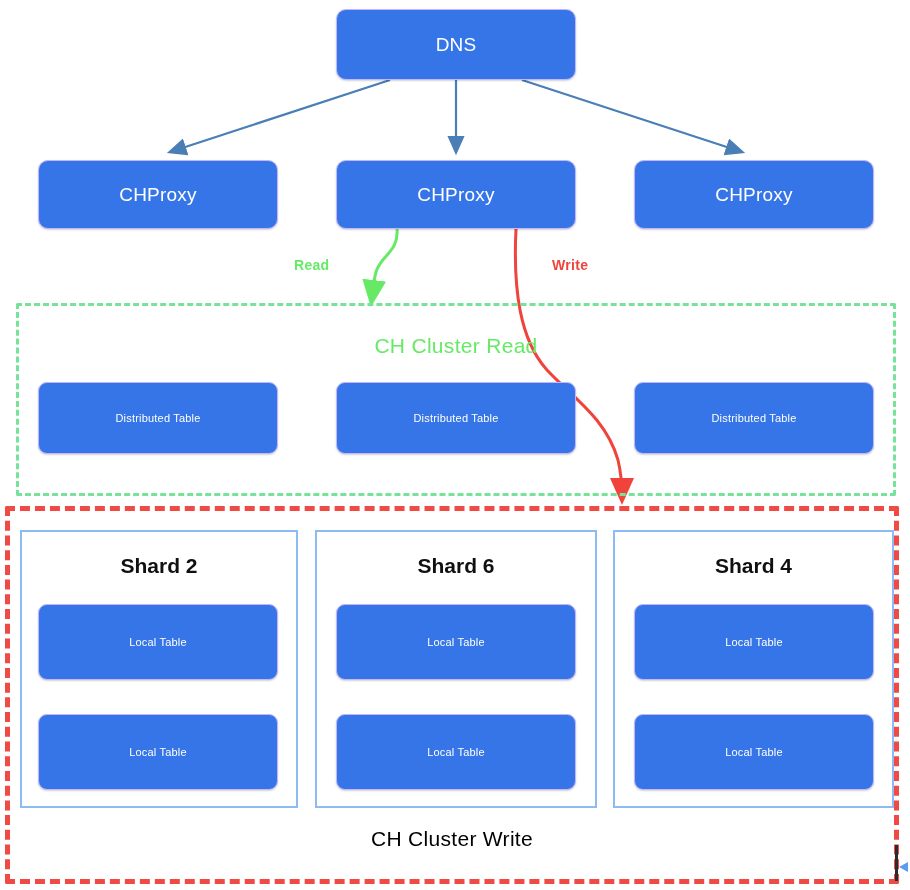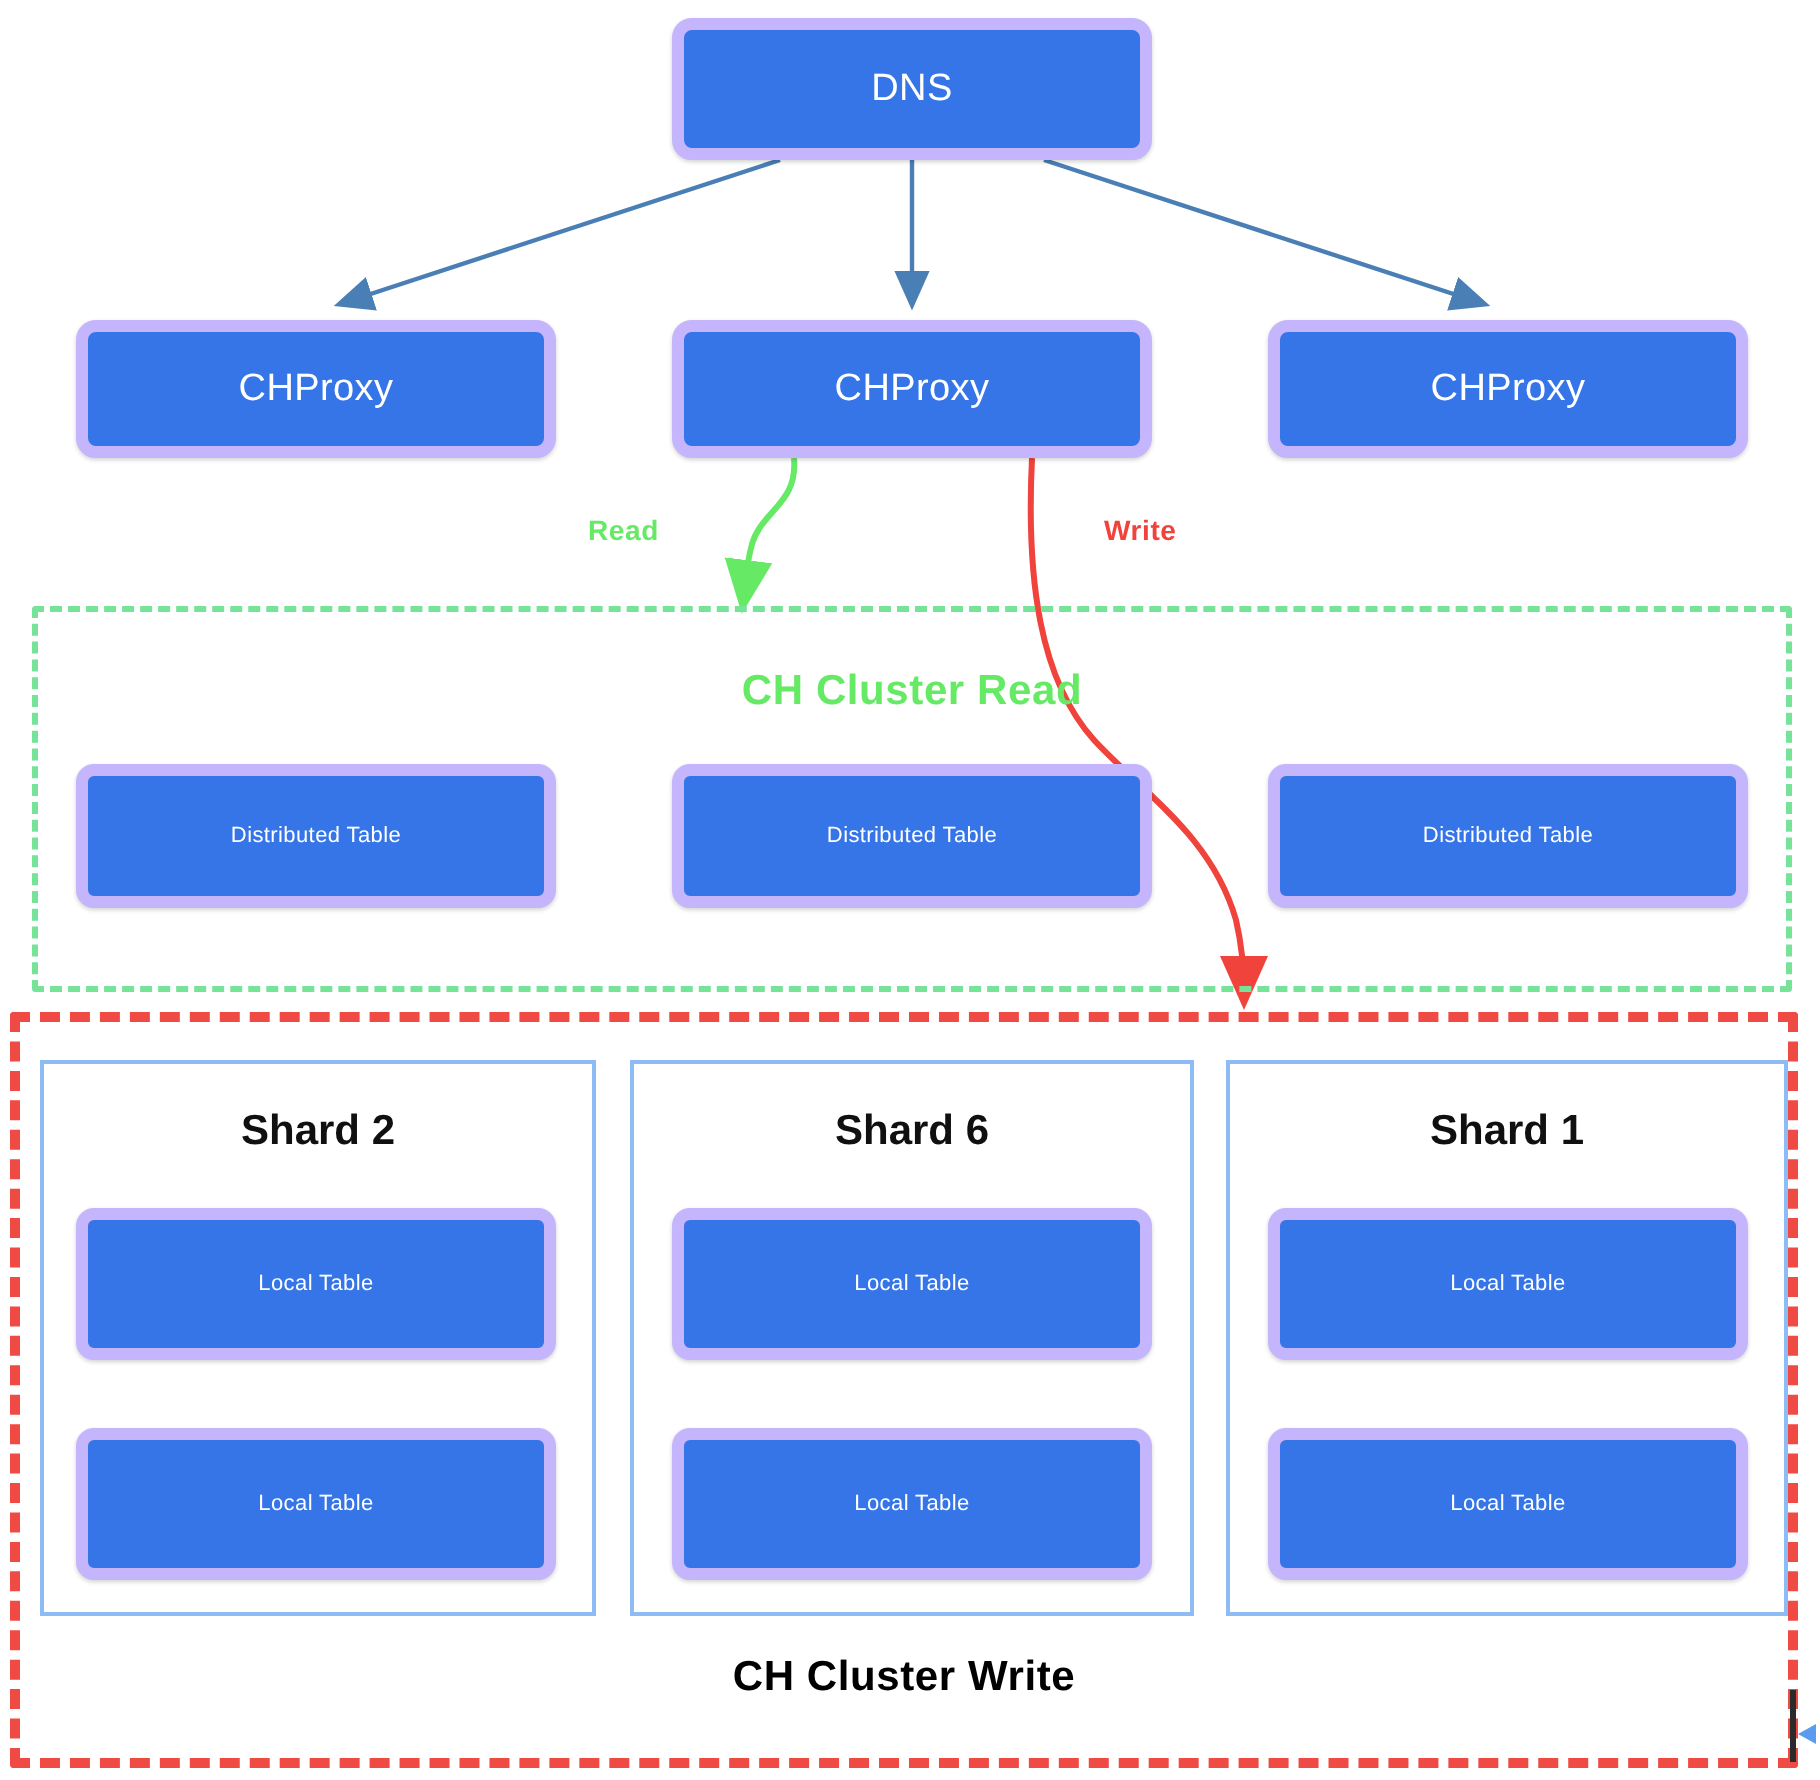--- a/index.html
+++ b/index.html
@@ -15,21 +15,21 @@
     width: 910px;
     height: 890px;
     background: #ffffff;
     overflow: hidden;
   }
   
   .node {
     position: absolute;
     box-sizing: border-box;
     background: #3575e8;
-    border: 6px solid #c4b5fd;
+    border: 1px solid #c4b5fd;
     border-radius: 10px;
     color: #ffffff;
     display: flex;
     align-items: center;
     justify-content: center;
     font-size: 19px;
     font-weight: 400;
     letter-spacing: 0.2px;
     text-align: right;
     box-shadow: 0 1px 2px rgba(0,0,0,0.18);
@@ -59,21 +59,21 @@
   }
   .cluster.write {
     border: 5px dashed #f04a44;
     border-radius: 2px;
   }
   .cluster-title {
     position: absolute;
     width: 100%;
     text-align: center;
     font-size: 21px;
-    font-weight: bold;
+    font-weight: normal;
     letter-spacing: 0.3px;
   }
   .cluster-title.read {
     color: #66ea66;
     top: 28px;
   }
   .cluster-title.write {
     color: #000000;
     bottom: 28px;
   }
@@ -200,21 +200,21 @@
     <div class="shard-title">Shard 6</div>
   </div>
   <div class="node small" style="left:336px; top:604px; width:240px; height:76px;">
     <span>Local Table</span>
   </div>
   <div class="node small" style="left:336px; top:714px; width:240px; height:76px;">
     <span>Local Table</span>
   </div>
 
   <div class="shard" style="left:613px; top:530px; width:281px; height:278px;">
-    <div class="shard-title">Shard 1</div>
+    <div class="shard-title">Shard 4</div>
   </div>
   <div class="node small" style="left:634px; top:604px; width:240px; height:76px;">
     <span>Local Table</span>
   </div>
   <div class="node small" style="left:634px; top:714px; width:240px; height:76px;">
     <span>Local Table</span>
   </div>
 
   <div id="cursor-artifact"></div>
   <div id="cursor-artifact-arrow"></div>

